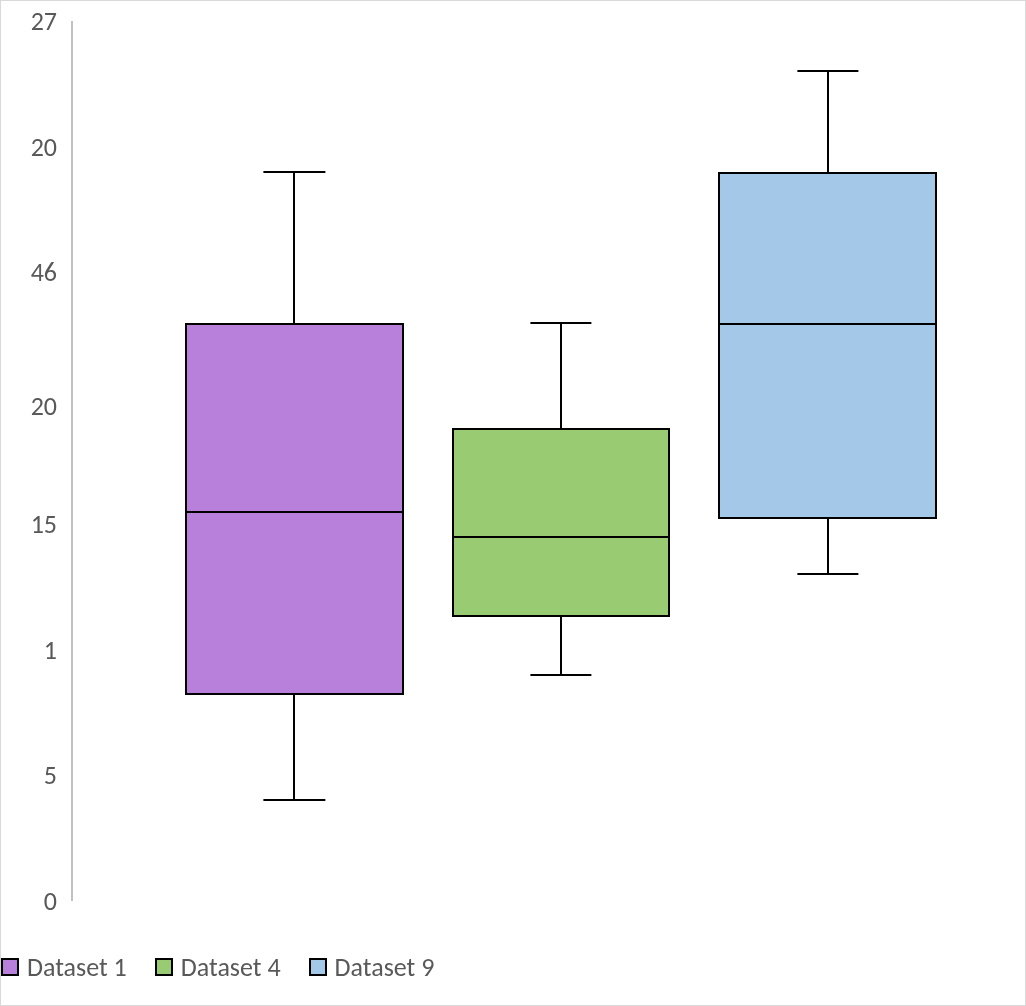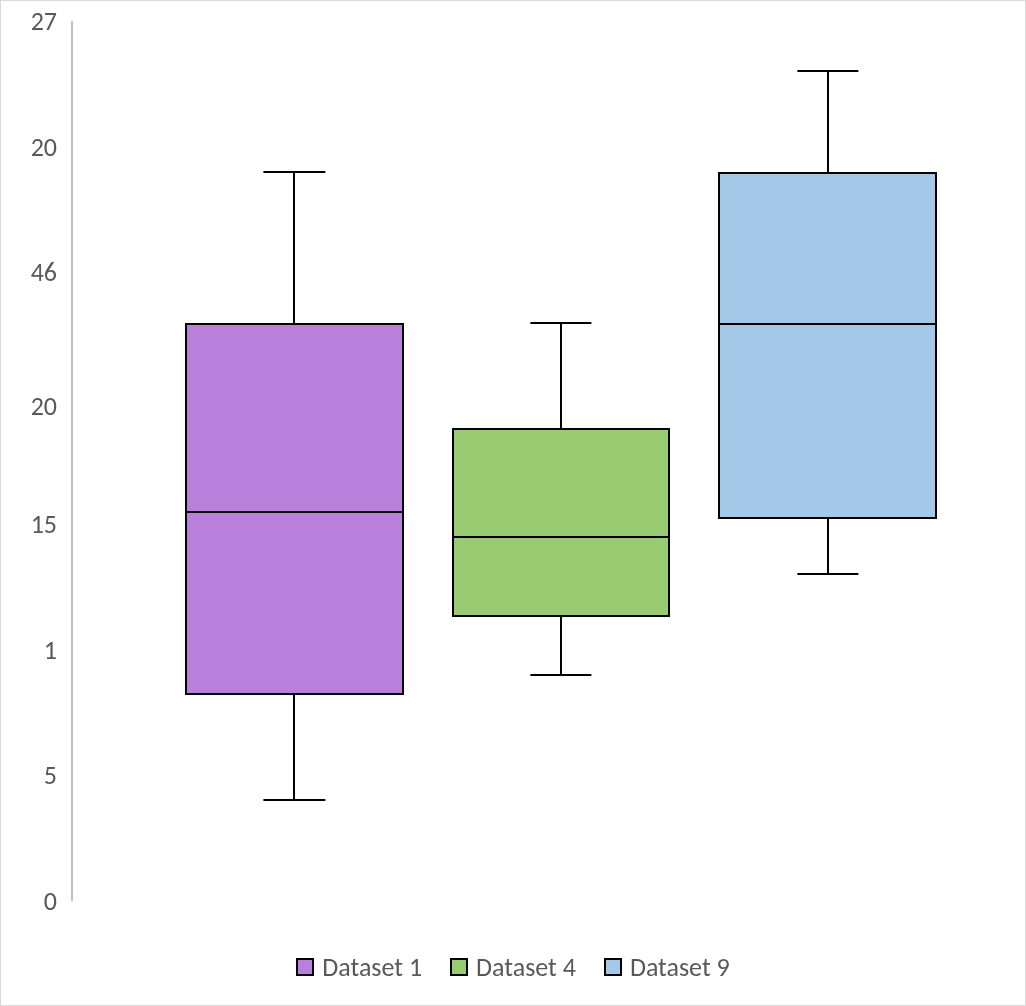--- a/index.html
+++ b/index.html
@@ -73,21 +73,21 @@
     right: 0;
     height: 0;
     border-top: 2.5px solid #000;
   }
   .legend {
     position: absolute;
     left: 0;
     right: 0;
     bottom: 22px;
     display: flex;
-    justify-content: center;
+    justify-content: flex-start;
     gap: 28px;
     font-size: 26px;
     color: #595959;
   }
   .legend-item {
     display: flex;
     align-items: center;
     gap: 8px;
   }
   .legend-swatch {

